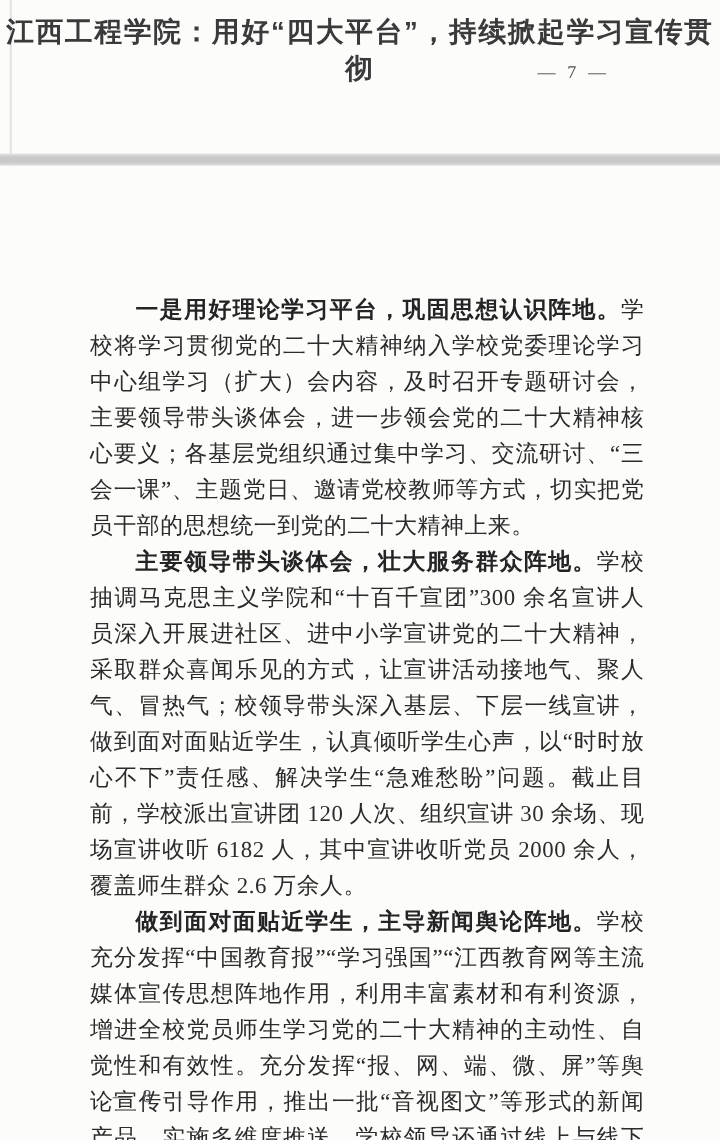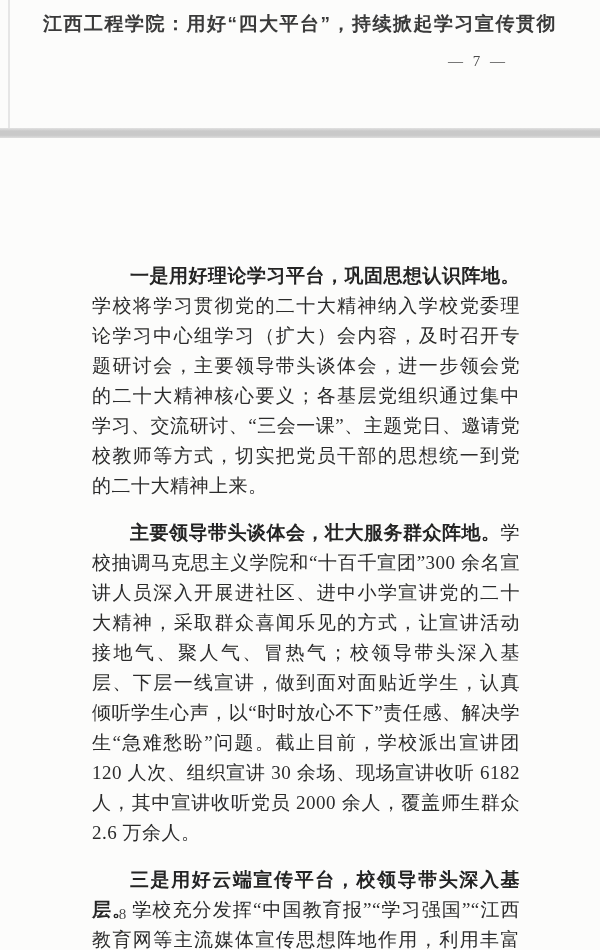--- a/index.html
+++ b/index.html
@@ -29,21 +29,21 @@
   }
   
   .running-header {
     position: absolute;
     top: 11px;
     left: 0;
     width: 100%;
     text-align: center;
     font-family: "Liberation Sans", "DejaVu Sans", sans-serif;
     font-weight: bold;
-    font-size: 19px;
+    font-size: 23px;
     letter-spacing: 1.5px;
     color: #3a3a3a;
   }
   .page7-number {
     position: absolute;
     top: 53px;
     right: 92px;
     font-size: 15px;
     letter-spacing: 3px;
     color: #4a4a4a;
@@ -67,21 +67,21 @@
     line-height: 30px;
     color: #2b2b2b;
     text-align: justify;
     letter-spacing: 0.5px;
   }
   .article-heading {
     font-weight: bold;
     color: #242424;
   }
   .para {
-    margin: 17px;
+    margin: 0;
     text-indent: 2em;
   }
   .para .lead {
     font-weight: bold;
     color: #242424;
   }
   .page8-number {
     position: absolute;
     left: 94px;
     top: 906px;
@@ -102,18 +102,18 @@
   <div class="page7-number">— 7 —</div>
 
   <div class="page-divider-band"></div>
 
   <div class="body-block">
 
     <p class="para"><b class="lead">一是用好理论学习平台，巩固思想认识阵地。</b><span>学校将学习贯彻党的二十大精神纳入学校党委理论学习中心组学习（扩大）会内容，及时召开专题研讨会，主要领导带头谈体会，进一步领会党的二十大精神核心要义；各基层党组织通过集中学习、交流研讨、“三会一课”、主题党日、邀请党校教师等方式，切实把党员干部的思想统一到党的二十大精神上来。</span></p>
 
     <p class="para"><b class="lead">主要领导带头谈体会，壮大服务群众阵地。</b><span>学校抽调马克思主义学院和“十百千宣团”300 余名宣讲人员深入开展进社区、进中小学宣讲党的二十大精神，采取群众喜闻乐见的方式，让宣讲活动接地气、聚人气、冒热气；校领导带头深入基层、下层一线宣讲，做到面对面贴近学生，认真倾听学生心声，以“时时放心不下”责任感、解决学生“急难愁盼”问题。截止目前，学校派出宣讲团 120 人次、组织宣讲 30 余场、现场宣讲收听 6182 人，其中宣讲收听党员 2000 余人，覆盖师生群众 2.6 万余人。</span></p>
 
-    <p class="para"><b class="lead">三是用好云端宣传平台，校领导带头深入基层。</b><span>学校充分发挥“中国教育报”“学习强国”“江西教育网等主流媒体宣传思想阵地作用，利用丰富素材和有利资源，增进全校党员师生学习党的二十大精神的主动性、自觉性和有效性。充分发挥“报、网、端、微、屏”等舆论宣传引导作用，推出一批“音视图文”等形式的新闻产品，实施多维度推送。学校领导还通过线上与线下平台与部分学院的 60 余名青年大学生畅谈人生理想，引导</span></p>
+    <p class="para"><b class="lead">做到面对面贴近学生，主导新闻舆论阵地。</b><span>学校充分发挥“中国教育报”“学习强国”“江西教育网等主流媒体宣传思想阵地作用，利用丰富素材和有利资源，增进全校党员师生学习党的二十大精神的主动性、自觉性和有效性。充分发挥“报、网、端、微、屏”等舆论宣传引导作用，推出一批“音视图文”等形式的新闻产品，实施多维度推送。学校领导还通过线上与线下平台与部分学院的 60 余名青年大学生畅谈人生理想，引导</span></p>
   </div>
 
   <div class="page8-number">— 8 —</div>
 
 </div>
 
 </body></html>

